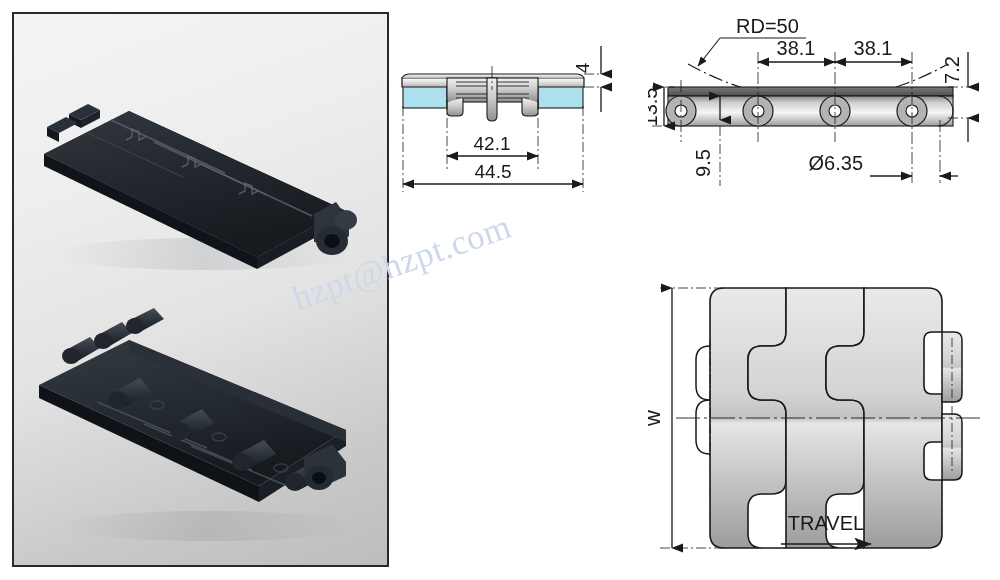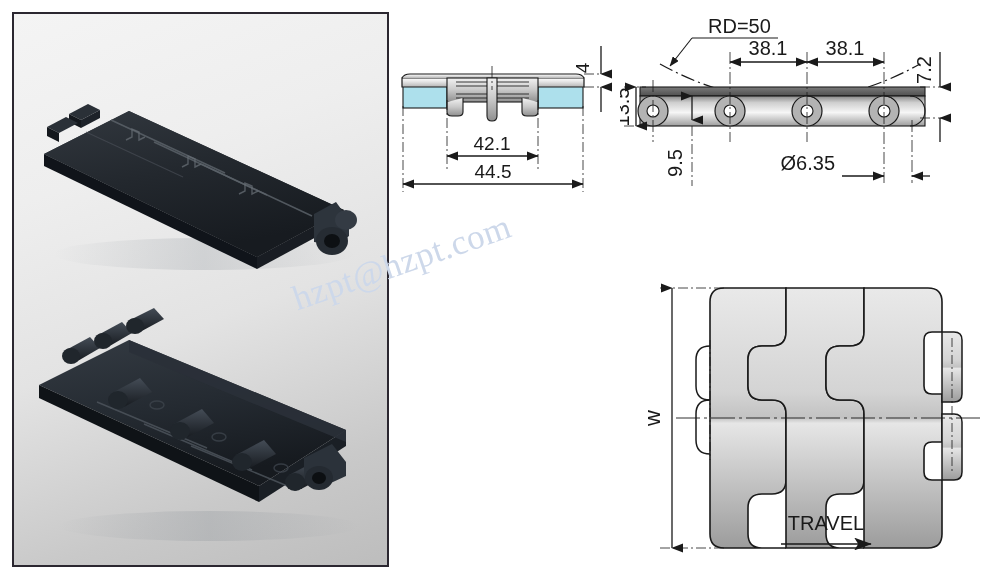--- a/index.html
+++ b/index.html
@@ -35,21 +35,21 @@
     font-family:"Liberation Serif", serif;
     font-size:35px;font-weight:400;letter-spacing:0.5px;
     color:#cdd8ea;
     white-space:nowrap;
   }
 
   
   svg{display:block;}
   .dwg{position:absolute;}
   #dwg-section{left:398px;top:40px;}
-  #dwg-side{left:620px;top:8px;}
+  #dwg-side{left:648px;top:8px;}
   #dwg-plan{left:636px;top:262px;}
 
   text{font-family:"Liberation Sans", sans-serif;fill:#1a1a1a;}
 </style>
 </head>
 <body>
 
 <div class="stage">
 
   <div id="photo-panel">

